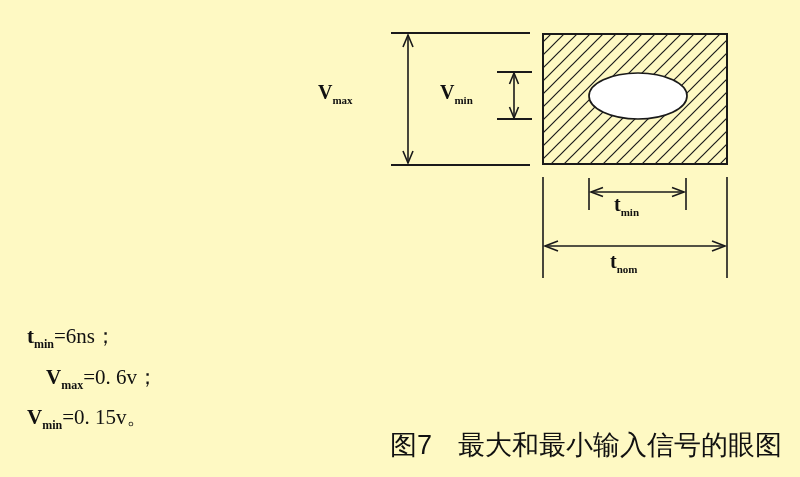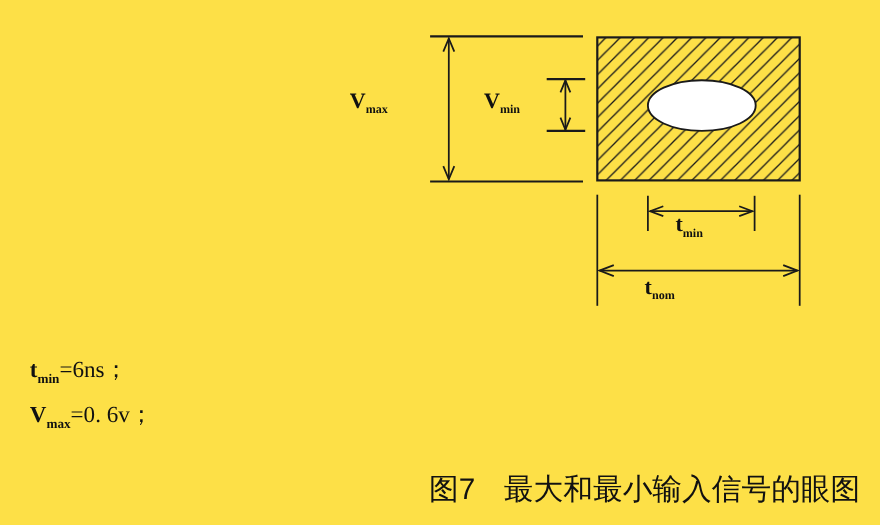--- a/index.html
+++ b/index.html
@@ -1,20 +1,20 @@
 <!DOCTYPE html>
 <html><head>
 <meta charset="utf-8">
 <style>
   html, body { margin: 0; padding: 0; background: #fff; }
   .page {
     position: relative;
     width: 800px;
     height: 477px;
-    background: #fde047;
+    background: #fef9c3;
     overflow: hidden;
     font-family: "Liberation Serif", serif;
     color: #111111;
   }
   .dsvg { position: absolute; left: 0; top: 0; }
   .lbl {
     position: absolute;
     font-weight: bold;
     font-size: 20px;
     line-height: 1.1;
@@ -101,28 +101,31 @@
 
   <div class="lbl" style="left:318px; top:81px;">
     <span>V</span><sub>max</sub>
   </div>
   <div class="lbl" style="left:440px; top:81px;text-align:right;">
     <span>V</span><sub>min</sub>
   </div>
   <div class="lbl" style="left:614px; top:193px;text-align:right;">
     <span>t</span><sub>min</sub>
   </div>
-  <div class="lbl" style="left:586px; top:250px;">
+  <div class="lbl" style="left:610px; top:250px;">
     <span>t</span><sub>nom</sub>
   </div>
 
   <div class="param" style="top:325px;">
     <b>t</b><sub>min</sub><span class="val">=6ns；</span>
   </div>
-  <div class="param" style="top:366px;">
+  <div class="param" style="top:366px;margin-left:19px;">
     <b>V</b><sub>max</sub><span class="val">=0. 6v；</span>
+  </div>
+  <div class="param" style="top:406px;">
+    <b>V</b><sub>min</sub><span class="val">=0. 15v。</span>
   </div>
 
   <div class="caption">
     <span>图7</span><span class="gap"></span><span>最大和最小输入信号的眼图</span>
   </div>
 
 </div>
 
 </body></html>

